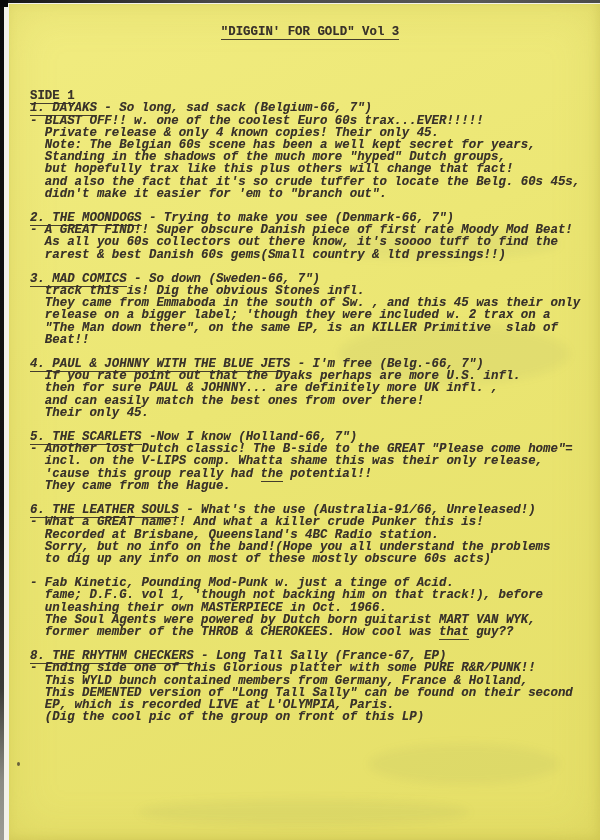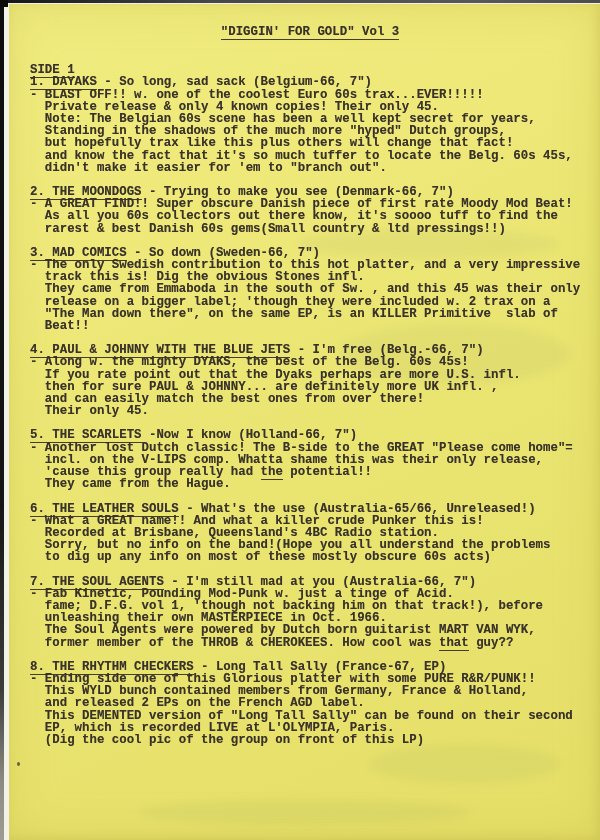--- a/index.html
+++ b/index.html
@@ -21,22 +21,22 @@
   .content{
     position:absolute;left:21px;top:22px;width:560px;
     color:var(--ink,#39322a);
     font-size:12.4px;line-height:12.2px;font-weight:bold;
     letter-spacing:0;
     text-shadow:0 0 .4px rgba(57,50,42,.45);
   }
   .line{white-space:pre;}
   .u{border-bottom:1px solid rgba(53,46,38,.92);}
   .title{text-align:center;}
-  .side{margin-top:26px;}
-  .entry{margin-top:12px;}
+  .side{margin-top:52px;}
+  .entry{margin-top:12px;font-style:italic;}
   #entries .entry:first-child{margin-top:0;}
   .smudge{position:absolute;background:rgba(116,124,86,.07);border-radius:50%;filter:blur(4px);}
   .speck{position:absolute;width:3px;height:4px;border-radius:50%;background:rgba(62,55,45,.75);}
 </style>
 </head>
 <body>
 
 <div class="scan" style="--paper: #ebe673; --ink: #39322a;">
   <div class="paper">
     <div class="smudge" style="left:290px;top:225px;width:260px;height:30px;"></div>
@@ -48,73 +48,69 @@
       <div class="line title"><span class="u">"DIGGIN' FOR GOLD" Vol 3</span></div>
       <div class="line side"><span class="u">SIDE 1</span></div>
       <div id="entries">
           <div class="entry">
             <div class="line heading"><span class="u">1. DAYAKS</span><span> - So long, sad sack (Belgium-66, 7")</span></div>
             <div class="line">- BLAST OFF!! w. one of the coolest Euro 60s trax...EVER!!!!!</div>
             <div class="line">  Private release &amp; only 4 known copies! Their only 45.</div>
             <div class="line">  Note: The Belgian 60s scene has been a well kept secret for years,</div>
             <div class="line">  Standing in the shadows of the much more "hyped" Dutch groups,</div>
             <div class="line">  but hopefully trax like this plus others will change that fact!</div>
-            <div class="line">  and know the fact that it's so much tuffer to locate the Belg. 60s 45s,</div>
+            <div class="line">  and also the fact that it's so crude tuffer to locate the Belg. 60s 45s,</div>
             <div class="line">  didn't make it easier for 'em to "branch out".</div>
           </div>
           <div class="entry">
             <div class="line heading"><span class="u">2. THE MOONDOGS</span><span> - Trying to make you see (Denmark-66, 7")</span></div>
             <div class="line">- A GREAT FIND!! Super obscure Danish piece of first rate Moody Mod Beat!</div>
             <div class="line">  As all you 60s collectors out there know, it's soooo tuff to find the</div>
             <div class="line">  rarest &amp; best Danish 60s gems(Small country &amp; ltd pressings!!)</div>
           </div>
           <div class="entry">
             <div class="line heading"><span class="u">3. MAD COMICS</span><span> - So down (Sweden-66, 7")</span></div>
-            <div class="line">- The only Swedish contribution to this hot platter, and a very impressive</div>
             <div class="line">  track this is! Dig the obvious Stones infl.</div>
             <div class="line">  They came from Emmaboda in the south of Sw. , and this 45 was their only</div>
             <div class="line">  release on a bigger label; 'though they were included w. 2 trax on a</div>
             <div class="line">  "The Man down there", on the same EP, is an KILLER Primitive  slab of</div>
             <div class="line">  Beat!!</div>
           </div>
           <div class="entry">
             <div class="line heading"><span class="u">4. PAUL &amp; JOHNNY WITH THE BLUE JETS</span><span> - I'm free (Belg.-66, 7")</span></div>
-            <div class="line">- Along w. the mighty DYAKS, the best of the Belg. 60s 45s!</div>
             <div class="line">  If you rate point out that the Dyaks perhaps are more U.S. infl.</div>
             <div class="line">  then for sure PAUL &amp; JOHNNY... are definitely more UK infl. ,</div>
             <div class="line">  and can easily match the best ones from over there!</div>
             <div class="line">  Their only 45.</div>
           </div>
           <div class="entry">
             <div class="line heading"><span class="u">5. THE SCARLETS</span><span> -Now I know (Holland-66, 7")</span></div>
             <div class="line">- Another lost Dutch classic! The B-side to the GREAT "Please come home"=</div>
             <div class="line">  incl. on the V-LIPS comp. Whatta shame this was their only release,</div>
             <div class="line">  'cause this group really had <span class="u">the</span> potential!!</div>
             <div class="line">  They came from the Hague.</div>
           </div>
           <div class="entry">
-            <div class="line heading"><span class="u">6. THE LEATHER SOULS</span><span> - What's the use (Australia-65/66, Unreleased!)</span></div>
+            <div class="line heading"><span class="u">6. THE LEATHER SOULS</span><span> - What's the use (Australia-91/66, Unreleased!)</span></div>
             <div class="line">- What a GREAT name!! And what a killer crude Punker this is!</div>
             <div class="line">  Recorded at Brisbane, Queensland's 4BC Radio station.</div>
             <div class="line">  Sorry, but no info on the band!(Hope you all understand the problems</div>
             <div class="line">  to dig up any info on most of these mostly obscure 60s acts)</div>
           </div>
           <div class="entry">
-            <div class="line heading"><span class="u">7. THE SOUL AGENTS</span><span> - I'm still mad at you (Australia-66, 7")</span></div>
             <div class="line">- Fab Kinetic, Pounding Mod-Punk w. just a tinge of Acid.</div>
             <div class="line">  fame; D.F.G. vol 1, 'though not backing him on that track!), before</div>
             <div class="line">  unleashing their own MASTERPIECE in Oct. 1966.</div>
             <div class="line">  The Soul Agents were powered by Dutch born guitarist MART VAN WYK,</div>
             <div class="line">  former member of the THROB &amp; CHEROKEES. How cool was <span class="u">that</span> guy??</div>
           </div>
           <div class="entry">
             <div class="line heading"><span class="u">8. THE RHYTHM CHECKERS</span><span> - Long Tall Sally (France-67, EP)</span></div>
             <div class="line">- Ending side one of this Glorious platter with some PURE R&amp;R/PUNK!!</div>
             <div class="line">  This WYLD bunch contained members from Germany, France &amp; Holland,</div>
-            <div class="line">  and released 2 EPs on the French AGD label.</div>
             <div class="line">  This DEMENTED version of "Long Tall Sally" can be found on their second</div>
             <div class="line">  EP, which is recorded LIVE at L'OLYMPIA, Paris.</div>
             <div class="line">  (Dig the cool pic of the group on front of this LP)</div>
           </div>
         </div>
     </div>
 
     <div class="speck" style="left:8px;top:758px;"></div>
   </div>
   <div class="edge-top"></div>

